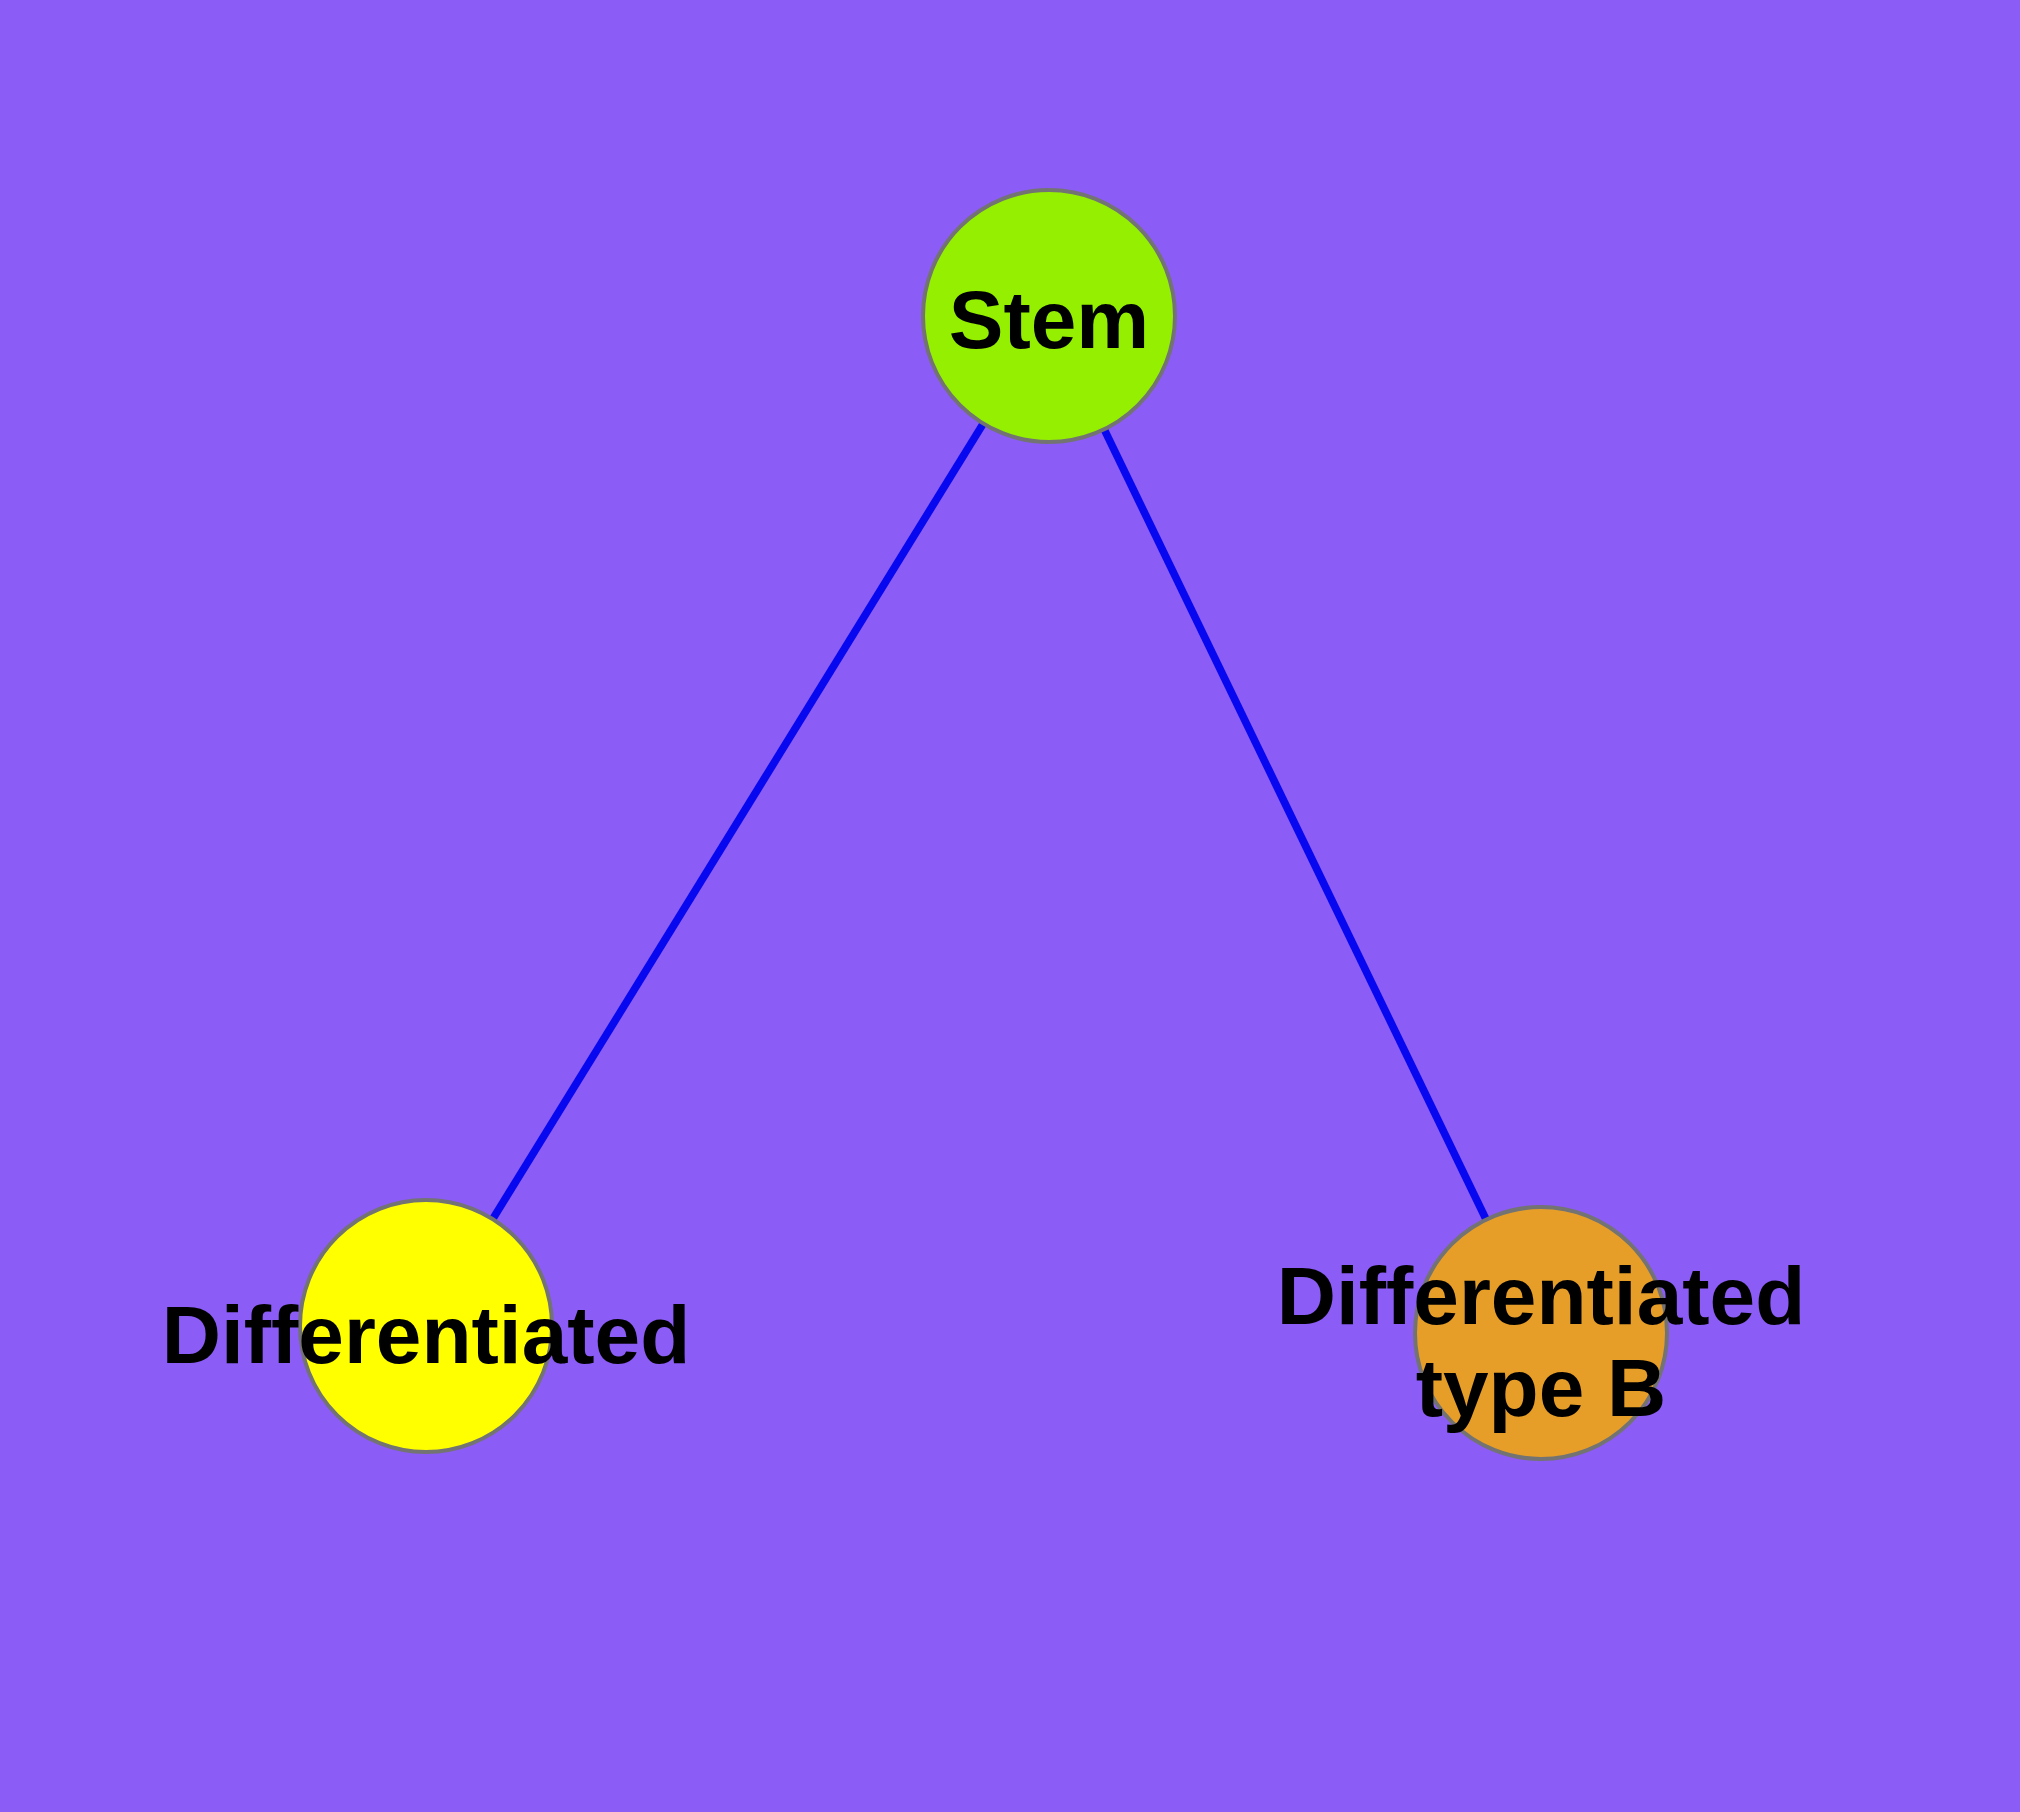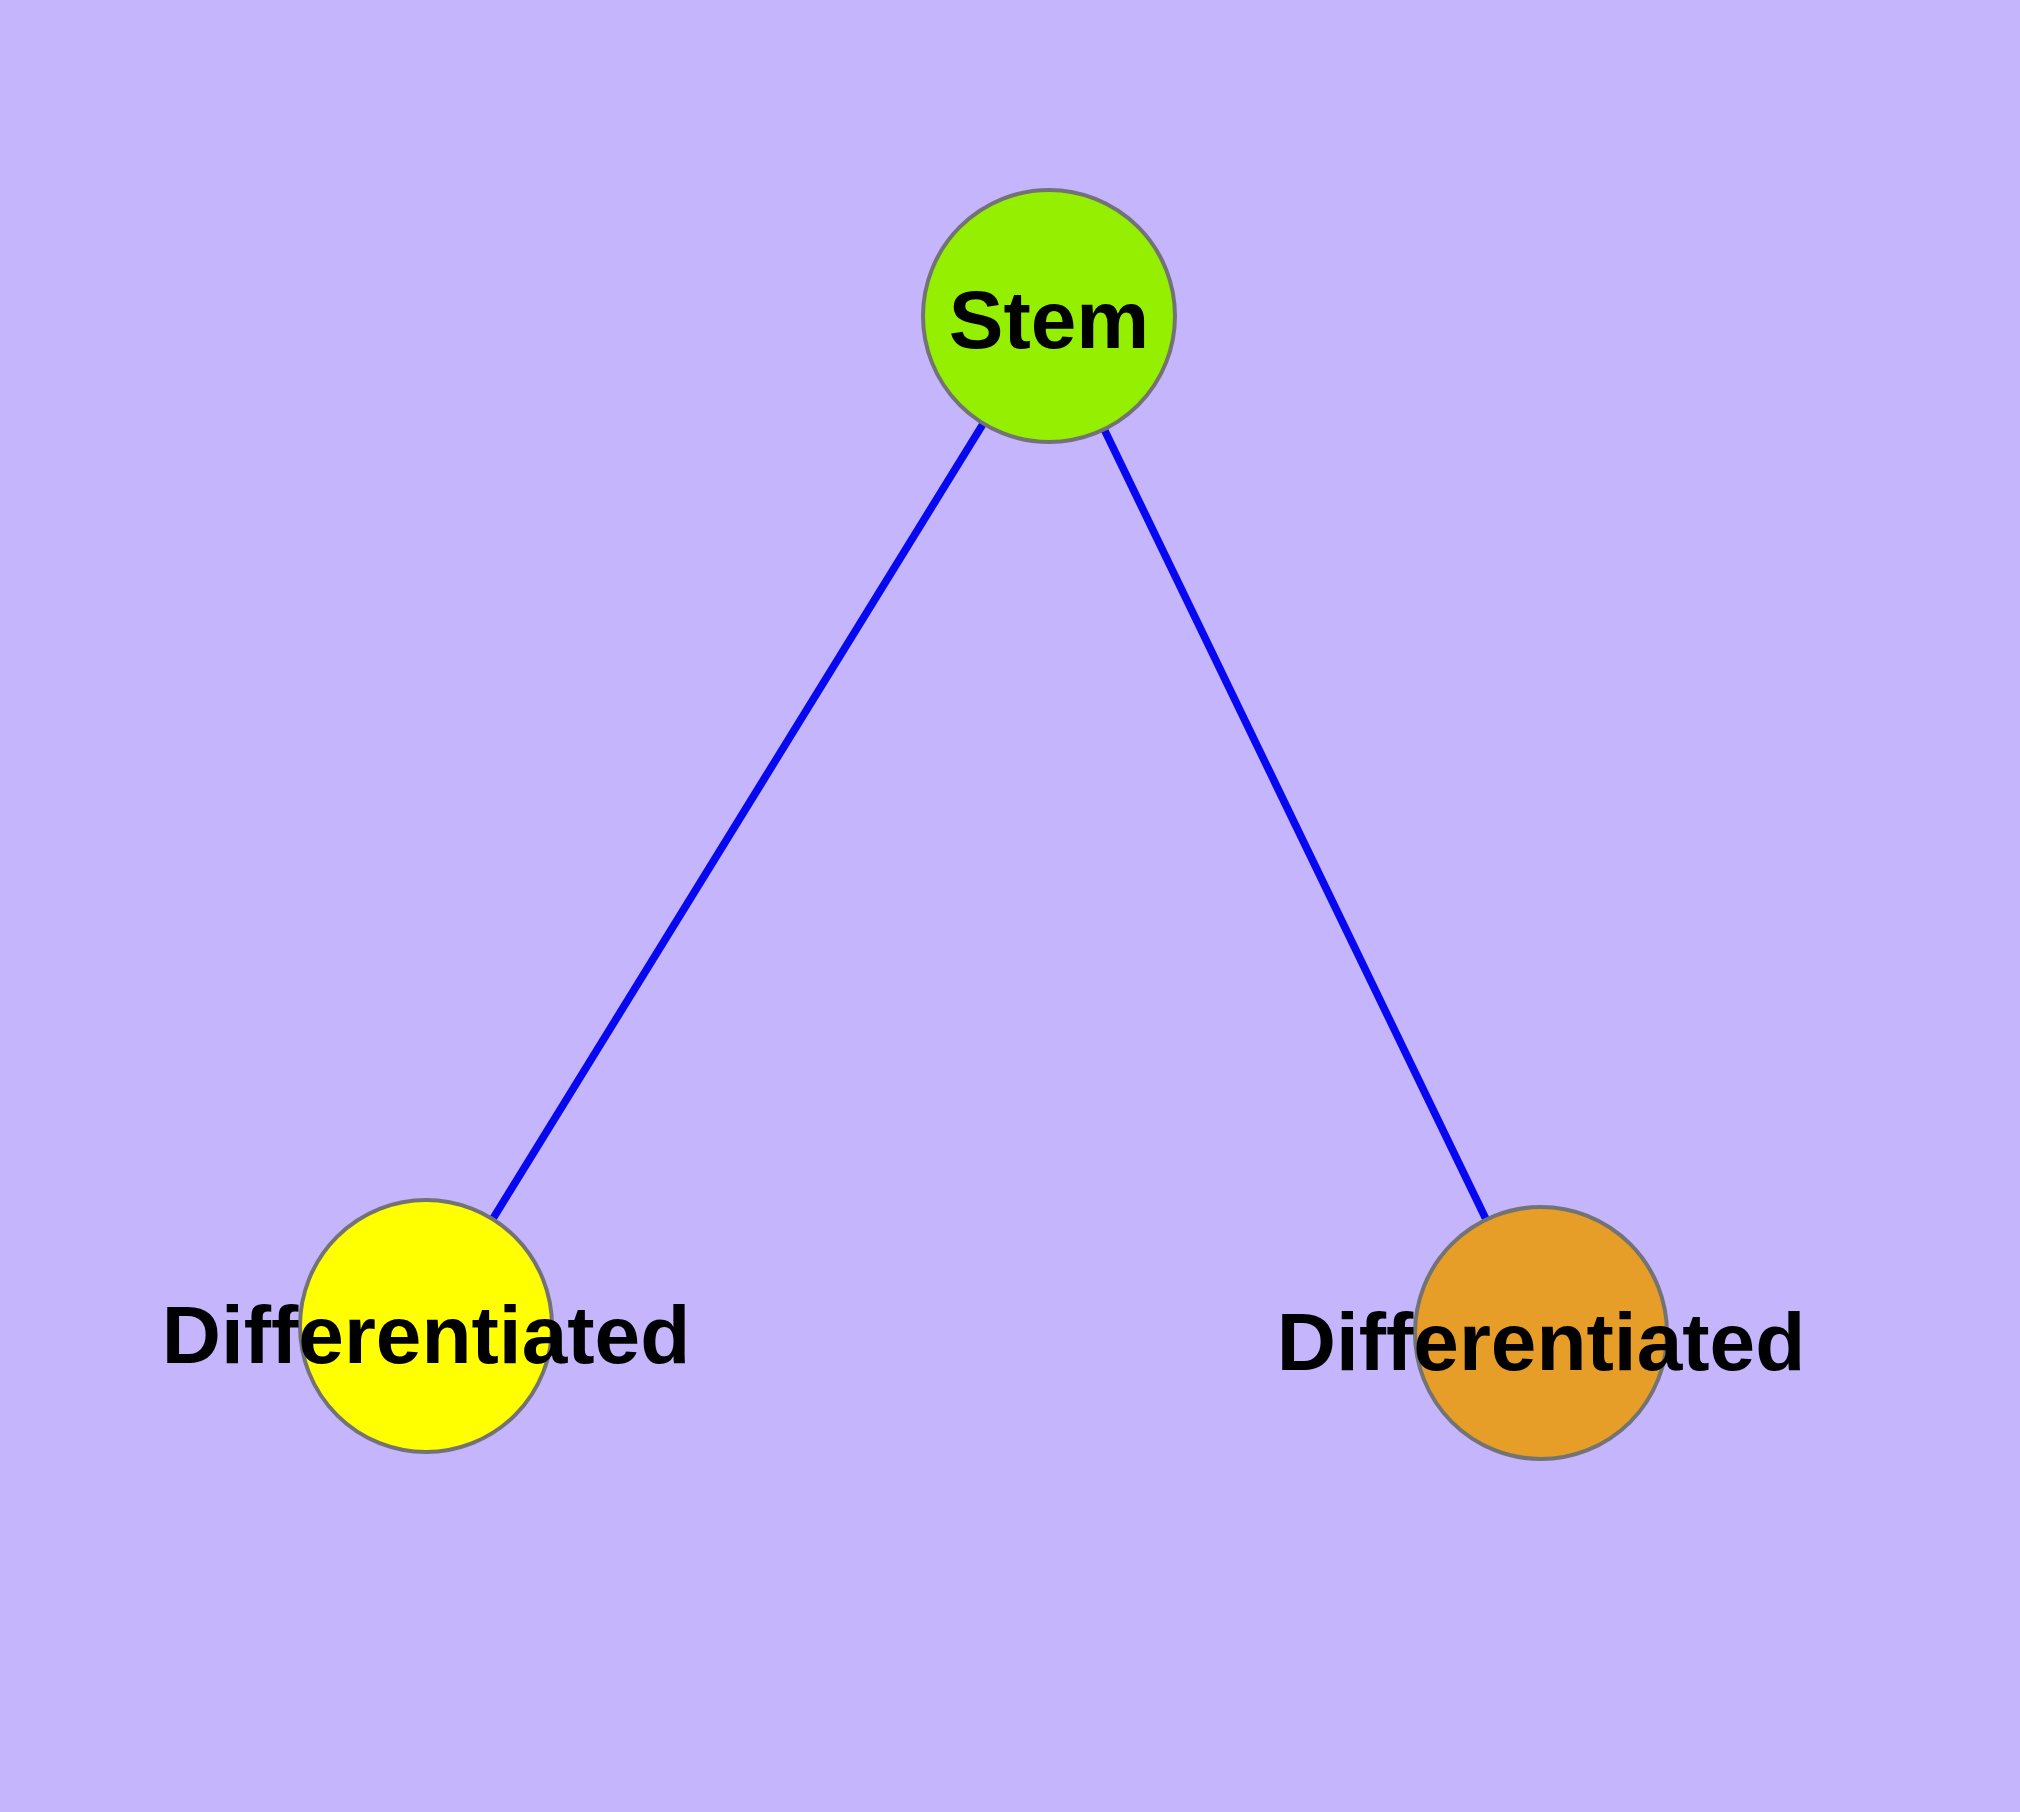--- a/index.html
+++ b/index.html
@@ -32,37 +32,38 @@
     white-space: nowrap;
     font-weight: bold;
     font-size: 82px;
     line-height: 92px;
     color: #000000;
   }
 </style>
 </head>
 <body>
 
-<div class="canvas" style="width: 2021px; height: 1812px; background: #c4b5fd;">
+<div class="canvas" style="width: 2021px; height: 1812px; background: #8b5cf6;">
 
   <svg class="edges-layer" aria-hidden="true" width="2021" height="1812" viewBox="0 0 2384 2138">
     <line class="edge" stroke-linecap="butt" x1="1238" y1="373" x2="503" y2="1565" stroke="#0707f0" stroke-width="9"></line>
     <line class="edge" stroke-linecap="butt" x1="1238" y1="373" x2="1818" y2="1573" stroke="#0707f0" stroke-width="9"></line>
   </svg>
 
   <div class="node" style="left: 921px; top: 188px; width: 256px; height: 256px; background: rgb(148, 240, 0); border-color: rgb(115, 115, 115);"></div>
   <div class="node" style="left: 298px; top: 1198px; width: 256px; height: 256px; background: rgb(255, 255, 0); border-color: rgb(115, 115, 115);"></div>
   <div class="node" style="left: 1413px; top: 1205px; width: 256px; height: 256px; background: rgb(230, 158, 40); border-color: rgb(115, 115, 115);"></div>
 
   <div class="node-label" style="left: 1049px; top: 320px; color: rgb(0, 0, 0);">
     <div>Stem</div>
   </div>
 
   <div class="node-label" style="left: 426px; top: 1335px; color: rgb(0, 0, 0);">
     <div>Differentiated</div>
   </div>
 
   <div class="node-label" style="left: 1541px; top: 1342px; color: rgb(0, 0, 0);">
     <div>Differentiated</div>
+    <div>type B</div>
   </div>
 
 </div>
 
 
 </body></html>

